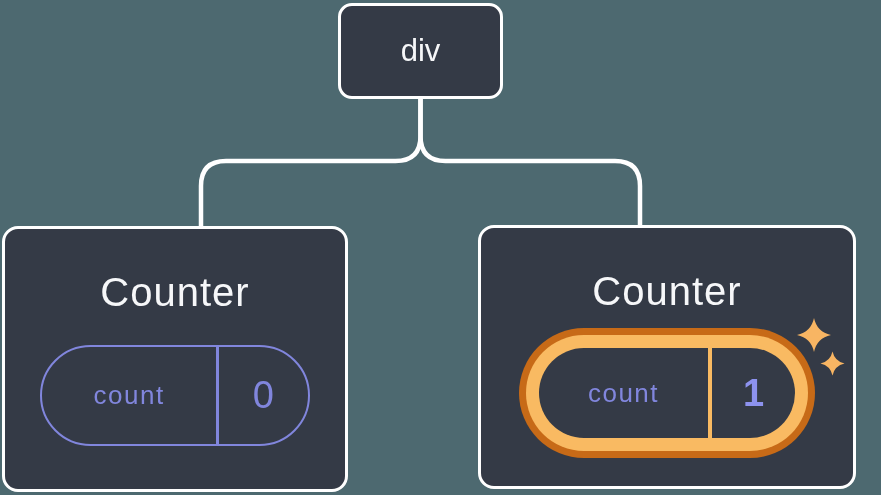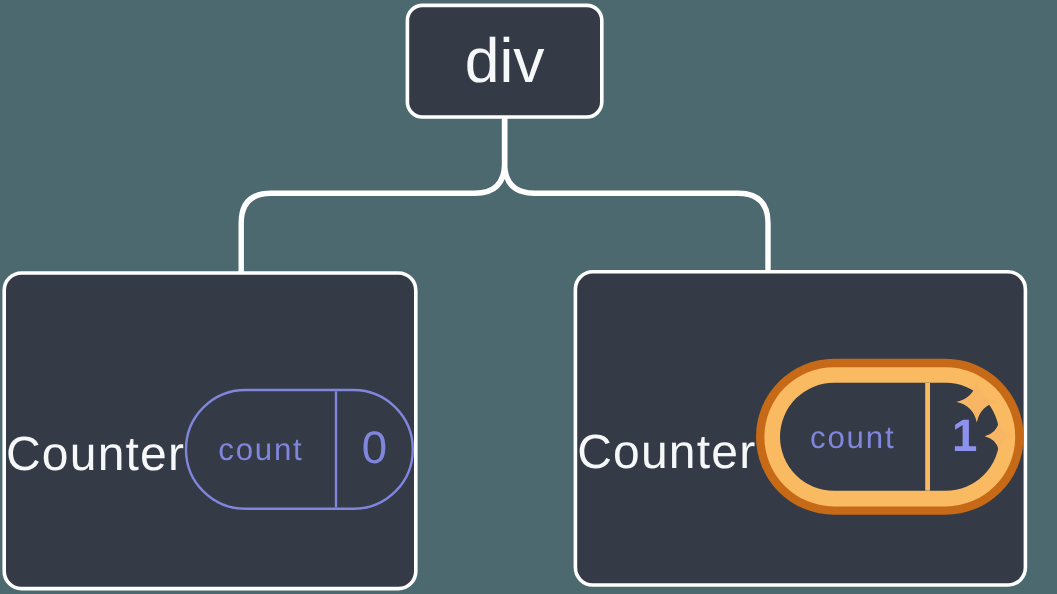--- a/index.html
+++ b/index.html
@@ -16,25 +16,25 @@
     position:absolute;
     background:var(--node-fill,#343A46);
     border:3.5px solid var(--node-border,#FFFFFF);
     z-index:1;
   }
   .root-node{
     left:338px;top:3px;width:165px;height:96px;
     border-radius:14px;
     display:flex;align-items:center;justify-content:center;
     color:var(--text,#F6F7F9);
-    font-size:52px;
+    font-size:31px;
   }
   .counter-box{
     border-radius:16px;
-    display:flex;flex-direction:row;align-items:center;
+    display:flex;flex-direction:column;align-items:center;
   }
   .counter-box.left{left:2px;top:226px;width:346px;height:266px;}
   .counter-box.right{left:478px;top:225px;width:378px;height:264px;}
   .counter-title{
     margin-top:40px;
     color:var(--text,#F6F7F9);
     font-size:40px;line-height:46px;
     letter-spacing:1px;
     text-align:center;
   }

